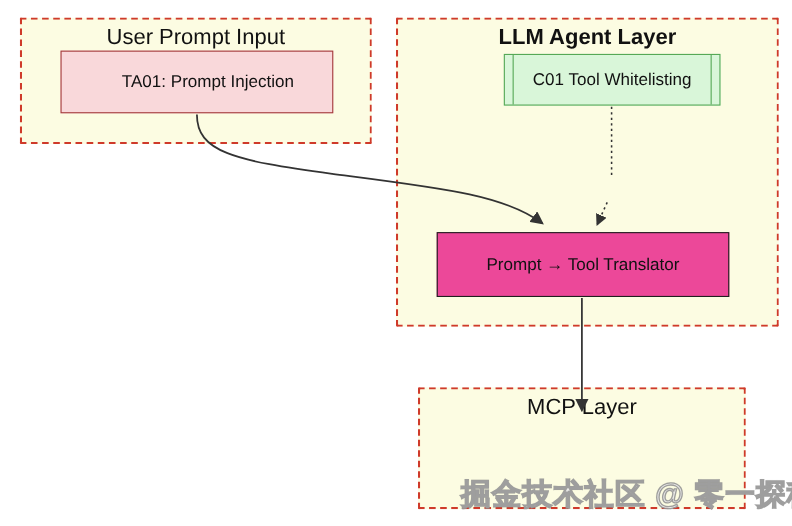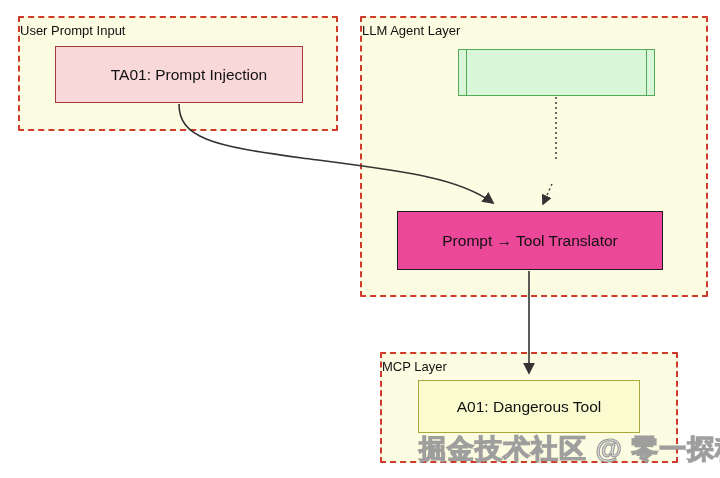--- a/index.html
+++ b/index.html
@@ -7,25 +7,25 @@
     position:relative;width:720px;height:478px;overflow:hidden;
     font-family:"Liberation Sans","DejaVu Sans",sans-serif;
     color:#111;background:#ffffff;
   }
   
   .cluster{
     position:absolute;background:#fcfce2;border:2px dashed #cf3a2a;
     box-sizing:border-box;border-radius:1px;
   }
   .cluster-label{
-    position:absolute;top:5px;left:0;right:0;
-    font-size:13px;color:#111;
+    position:absolute;top:5px;left:0;right:0;text-align:center;
+    font-size:20px;color:#111;
   }
   #cluster-user{left:18px;top:16px;width:320px;height:115px;}
-  #cluster-llm{left:360px;top:16px;width:348px;height:281px;}
+  #cluster-llm{left:360px;top:16px;width:348px;height:281px;font-weight:bold;}
   #cluster-mcp{left:380px;top:352px;width:298px;height:111px;}
 
   
   .node{
     position:absolute;box-sizing:border-box;display:flex;
     align-items:center;justify-content:center;text-align:center;
     font-size:15.5px;color:#111;
   }
   #node-ta01{left:55px;top:46px;width:248px;height:57px;
     background:#f9d8da;border:1.5px solid #a43b3b;padding-left:20px;}
@@ -76,30 +76,28 @@
   <div class="cluster" id="cluster-mcp">
     <div class="cluster-label">MCP Layer</div>
   </div>
 
   <div class="node" id="node-ta01">
     <span>TA01: Prompt Injection</span>
   </div>
 
   <div class="node" id="node-c01">
     <span class="sub-bar left"></span>
+    <span>C01 Tool Whitelisting</span>
     <span class="sub-bar right"></span>
   </div>
 
   <div class="node" id="node-translator">
     <span>Prompt → Tool Translator</span>
   </div>
 
-  <div class="node" id="node-a01">
-    <span>A01: Dangerous Tool</span>
-  </div>
 
 
   <svg class="edges" width="720" height="478" viewBox="0 0 720 478">
     <defs>
       <marker id="arrow" viewBox="0 0 10 10" refX="8.5" refY="5" markerWidth="7.5" markerHeight="7.5" orient="auto-start-reverse">
         <path d="M0,0 L10,5 L0,10 z" fill="#333333"></path>
       </marker>
     </defs>
 
     <path d="M179,104 C179,138 212,146 302,158 C402,171 458,177 493,203" fill="none" stroke="#333333" stroke-width="1.6" marker-end="url(#arrow)"></path>

